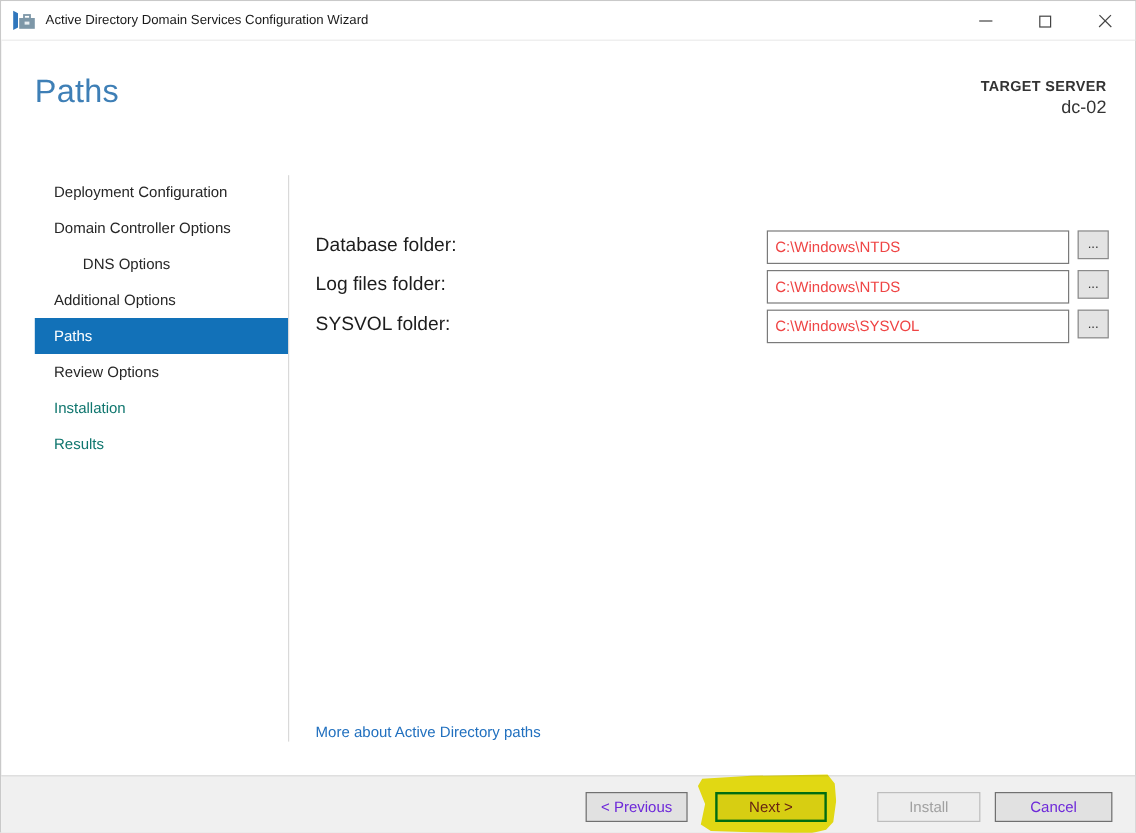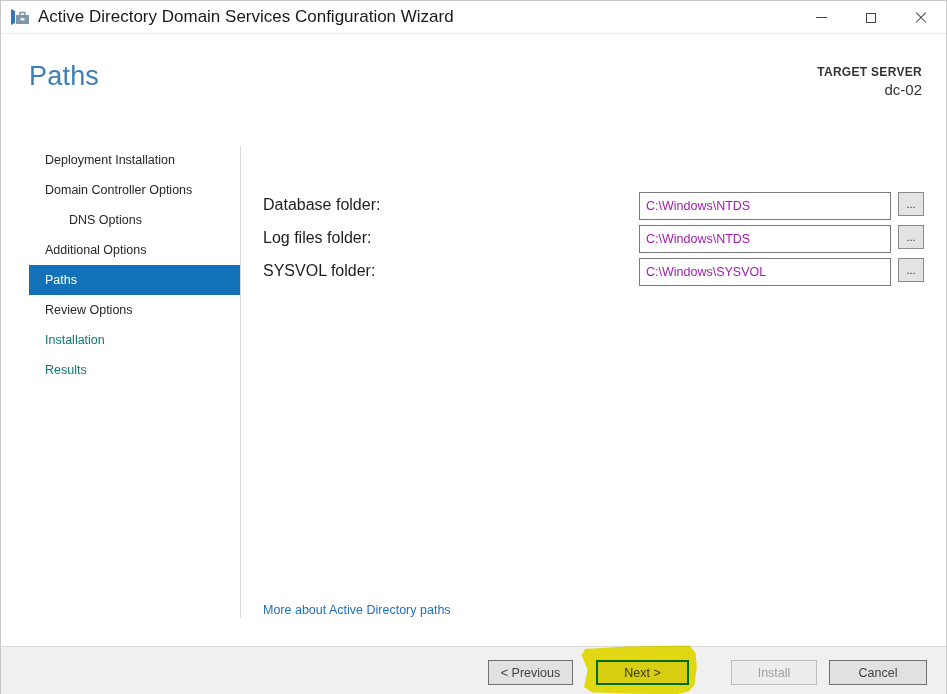--- a/index.html
+++ b/index.html
@@ -12,21 +12,21 @@
   }
 
   
   .titlebar {
     position: absolute; left: 0; top: 0; width: 100%; height: 33px;
     background: #ffffff; border-bottom: 1px solid #ececec;
     display: flex; align-items: center;
   }
   .app-icon { margin-left: 9px; width: 20px; height: 18px; flex: 0 0 auto; }
   .titlebar-title {
-    margin-left: 8px; font-size: 17px; color: #1a1a1a; white-space: nowrap;
+    margin-left: 8px; font-size: 11px; color: #1a1a1a; white-space: nowrap;
   }
   .window-controls {
     position: absolute; right: 0; top: 0; height: 33px; display: flex;
   }
   .win-btn {
     width: 50px; height: 33px; display: flex; align-items: center; justify-content: center;
   }
   .glyph-min { width: 11px; height: 1px; background: #444; }
   .glyph-max { width: 10px; height: 10px; border: 1px solid #444; }
   .glyph-close { position: relative; width: 12px; height: 12px; }
@@ -63,21 +63,21 @@
   .instruction {
     position: absolute; left: 262px; top: 152px; font-size: 12.5px; color: #1d1d1d;
   }
   .field-row { position: absolute; left: 262px; width: 661px; height: 24px; }
   .field-row .f-label {
     position: absolute; left: 0; top: 4px; font-size: 16px; color: #1d1d1d;
   }
   .field-row input {
     position: absolute; left: 376px; top: 0; width: 252px; height: 28px;
     border: 1px solid #7a7a7a; background: #ffffff; padding: 0 6px;
-    font-family: "Liberation Sans", sans-serif; font-size: 12.5px; color: #a21caf; outline: none;
+    font-family: "Liberation Sans", sans-serif; font-size: 12.5px; color: #ef4444; outline: none;
   }
   .browse-btn {
     position: absolute; left: 635px; top: 0; width: 26px; height: 24px;
     background: #e3e3e3; border: 1px solid #8a8a8a;
     font-size: 11px; color: #333; line-height: 18px; text-align: center; cursor: default;
   }
   .row-1 { top: 191px; } .row-2 { top: 224px; } .row-3 { top: 257px; }
 
   .more-link {
     position: absolute; left: 262px; top: 602px;
@@ -85,21 +85,21 @@
   }
 
   
   .footer {
     position: absolute; left: 0; top: 645px; width: 100%; height: 49px;
     background: #f0f0f0; border-top: 1px solid #dadada;
   }
   .btn {
     position: absolute; top: 13px; height: 25px;
     background: #e1e1e1; border: 1px solid #707070;
-    font-family: "Liberation Sans", sans-serif; font-size: 12.5px; color: #404040;
+    font-family: "Liberation Sans", sans-serif; font-size: 12.5px; color: #6d28d9;
     text-align: center; cursor: default;
   }
   .btn-previous { left: 487px; width: 85px; }
   .btn-next     { left: 595px; width: 93px; border: 2px solid #0078d7; background: #e5e5e5; }
   .btn-install  { left: 730px; width: 86px; background: #ededed; border-color: #bdbdbd; color: #a0a0a0; text-align: center; }
   .btn-cancel   { left: 828px; width: 98px; }
 
   
   .highlight-annotation {
     position: absolute; left: 577px; top: 644px; width: 120px; height: 50px;
@@ -134,21 +134,21 @@
     </div>
   </div>
 
   <div class="page-title">Paths</div>
   <div class="target-server">
     <div class="ts-label">TARGET SERVER</div>
     <div class="ts-name">dc-02</div>
   </div>
 
   <div class="sidebar">
-    <div class="nav-item">Deployment Installation</div>
+    <div class="nav-item">Deployment Configuration</div>
     <div class="nav-item">Domain Controller Options</div>
     <div class="nav-item indented">DNS Options</div>
     <div class="nav-item">Additional Options</div>
     <div class="nav-item selected">Paths</div>
     <div class="nav-item">Review Options</div>
     <div class="nav-item disabled">Installation</div>
     <div class="nav-item disabled">Results</div>
   </div>
   <div class="side-divider"></div>
 

